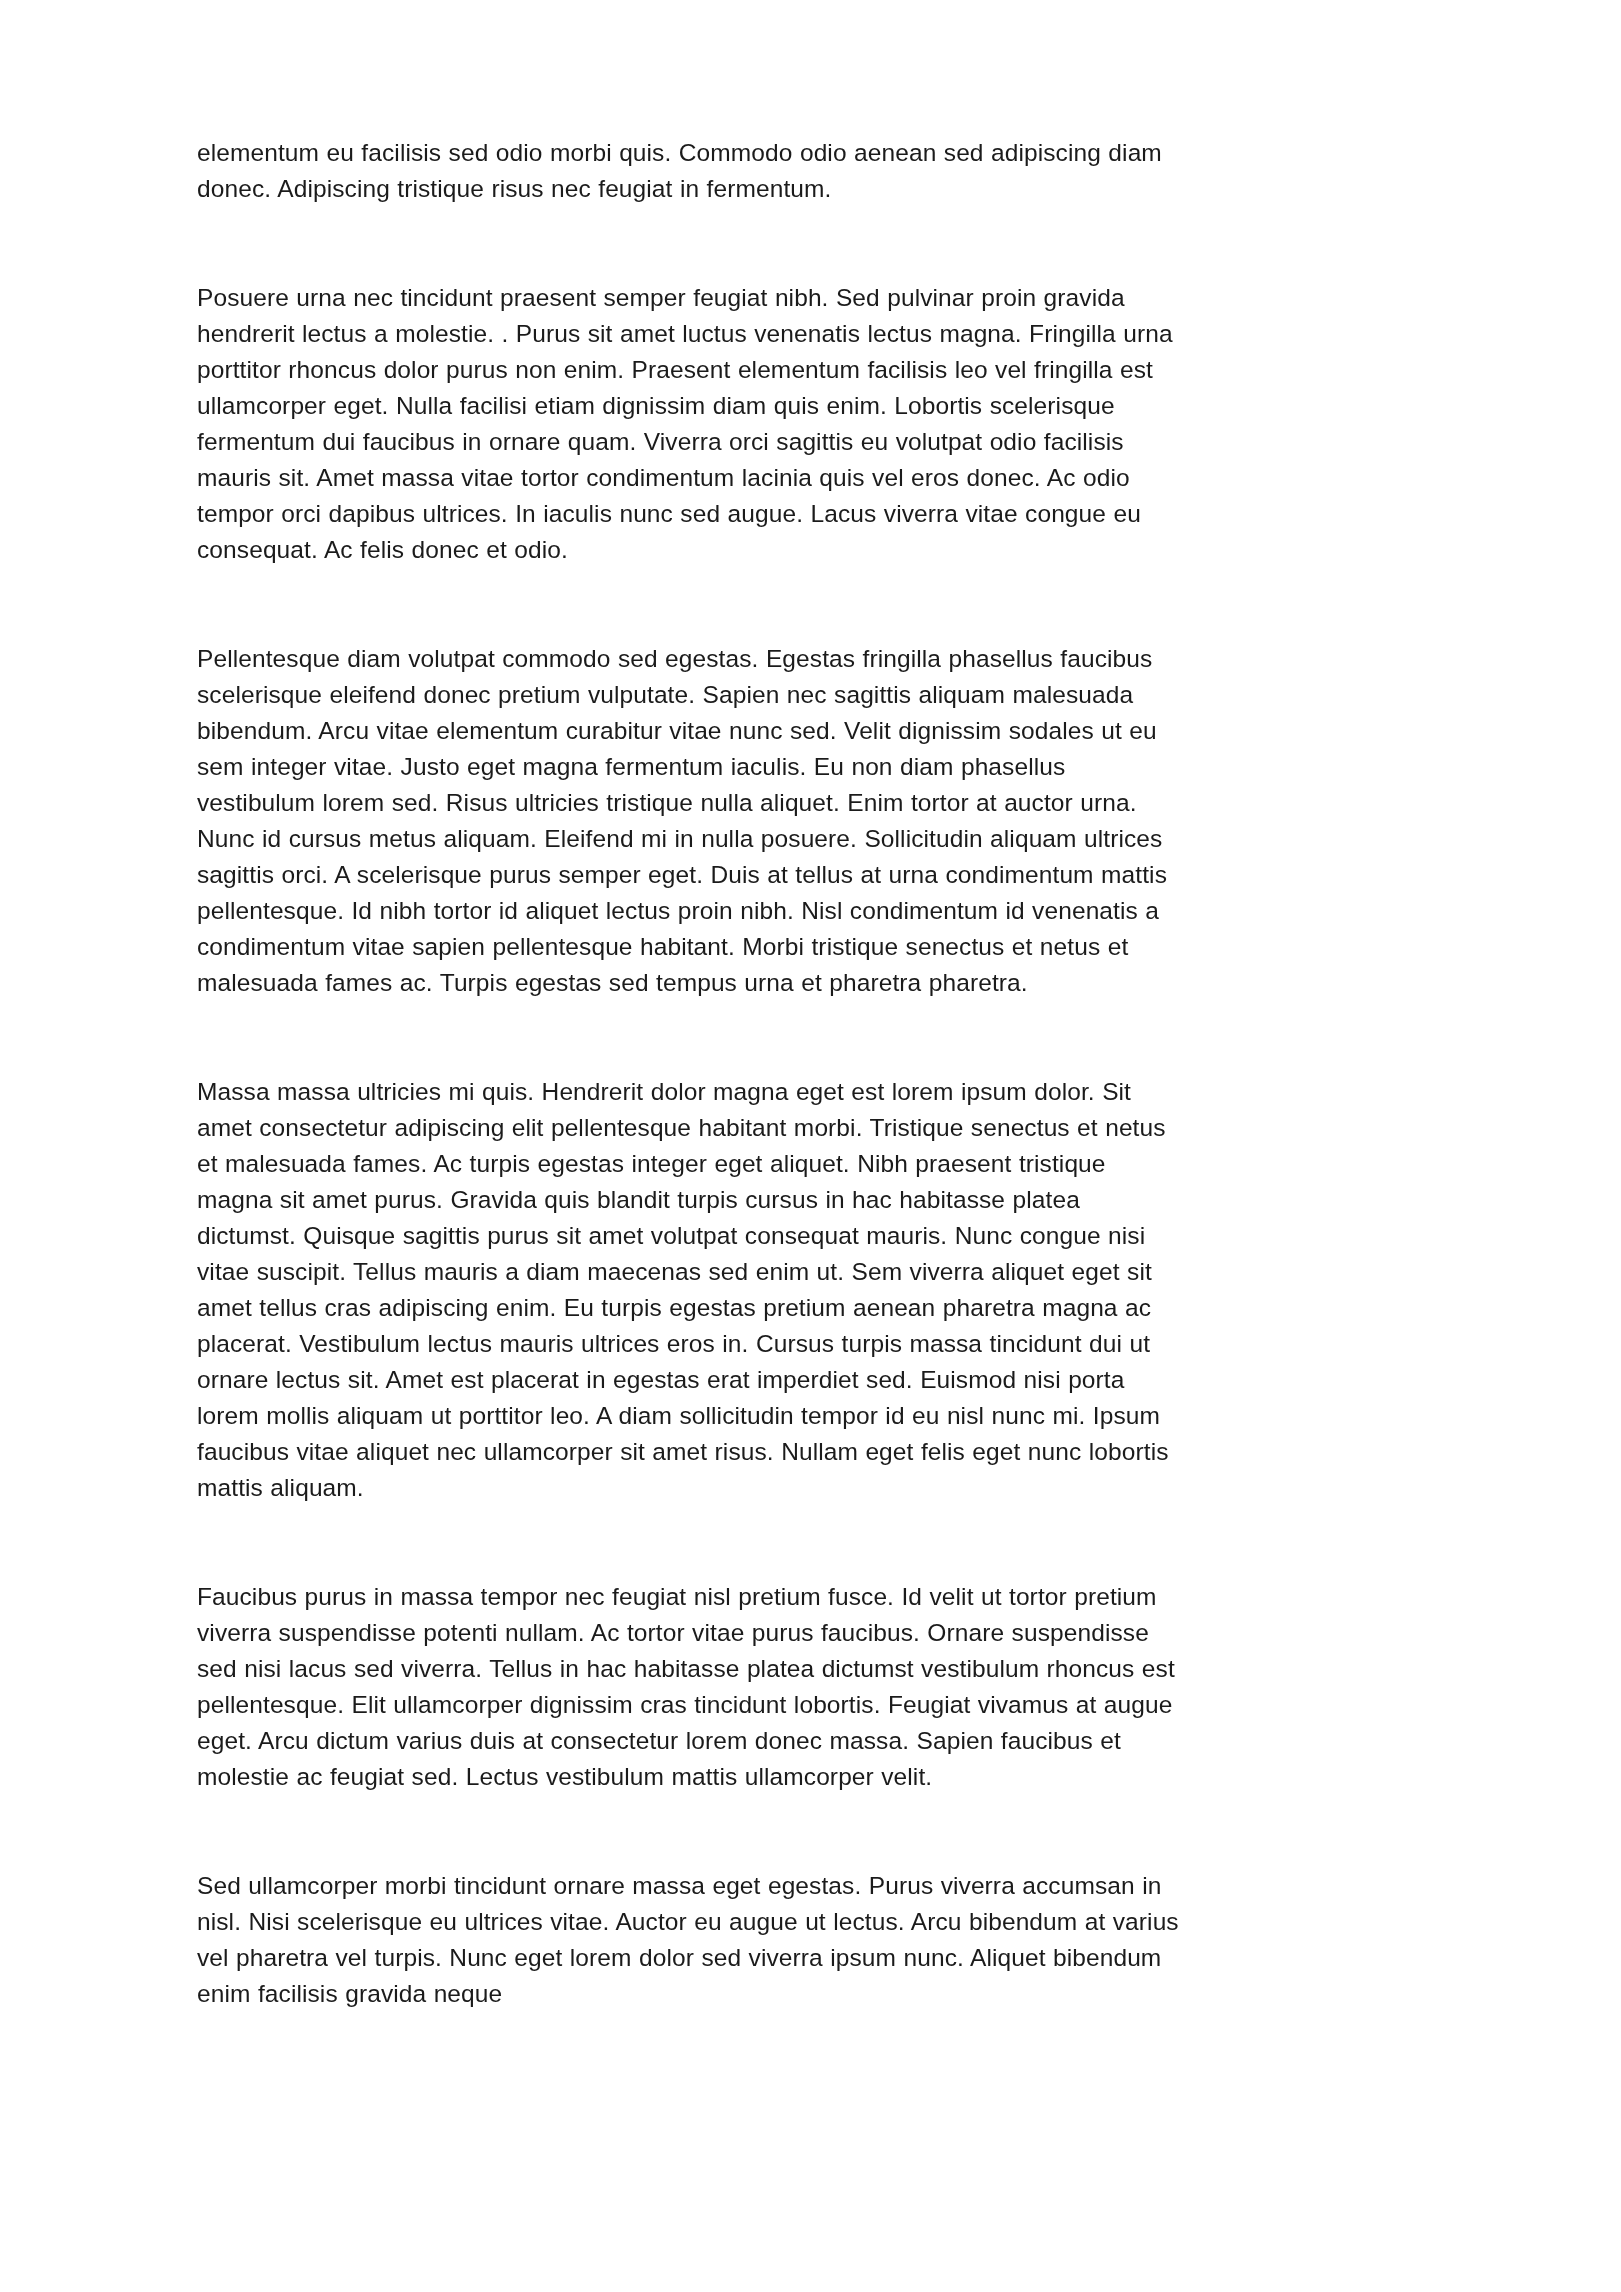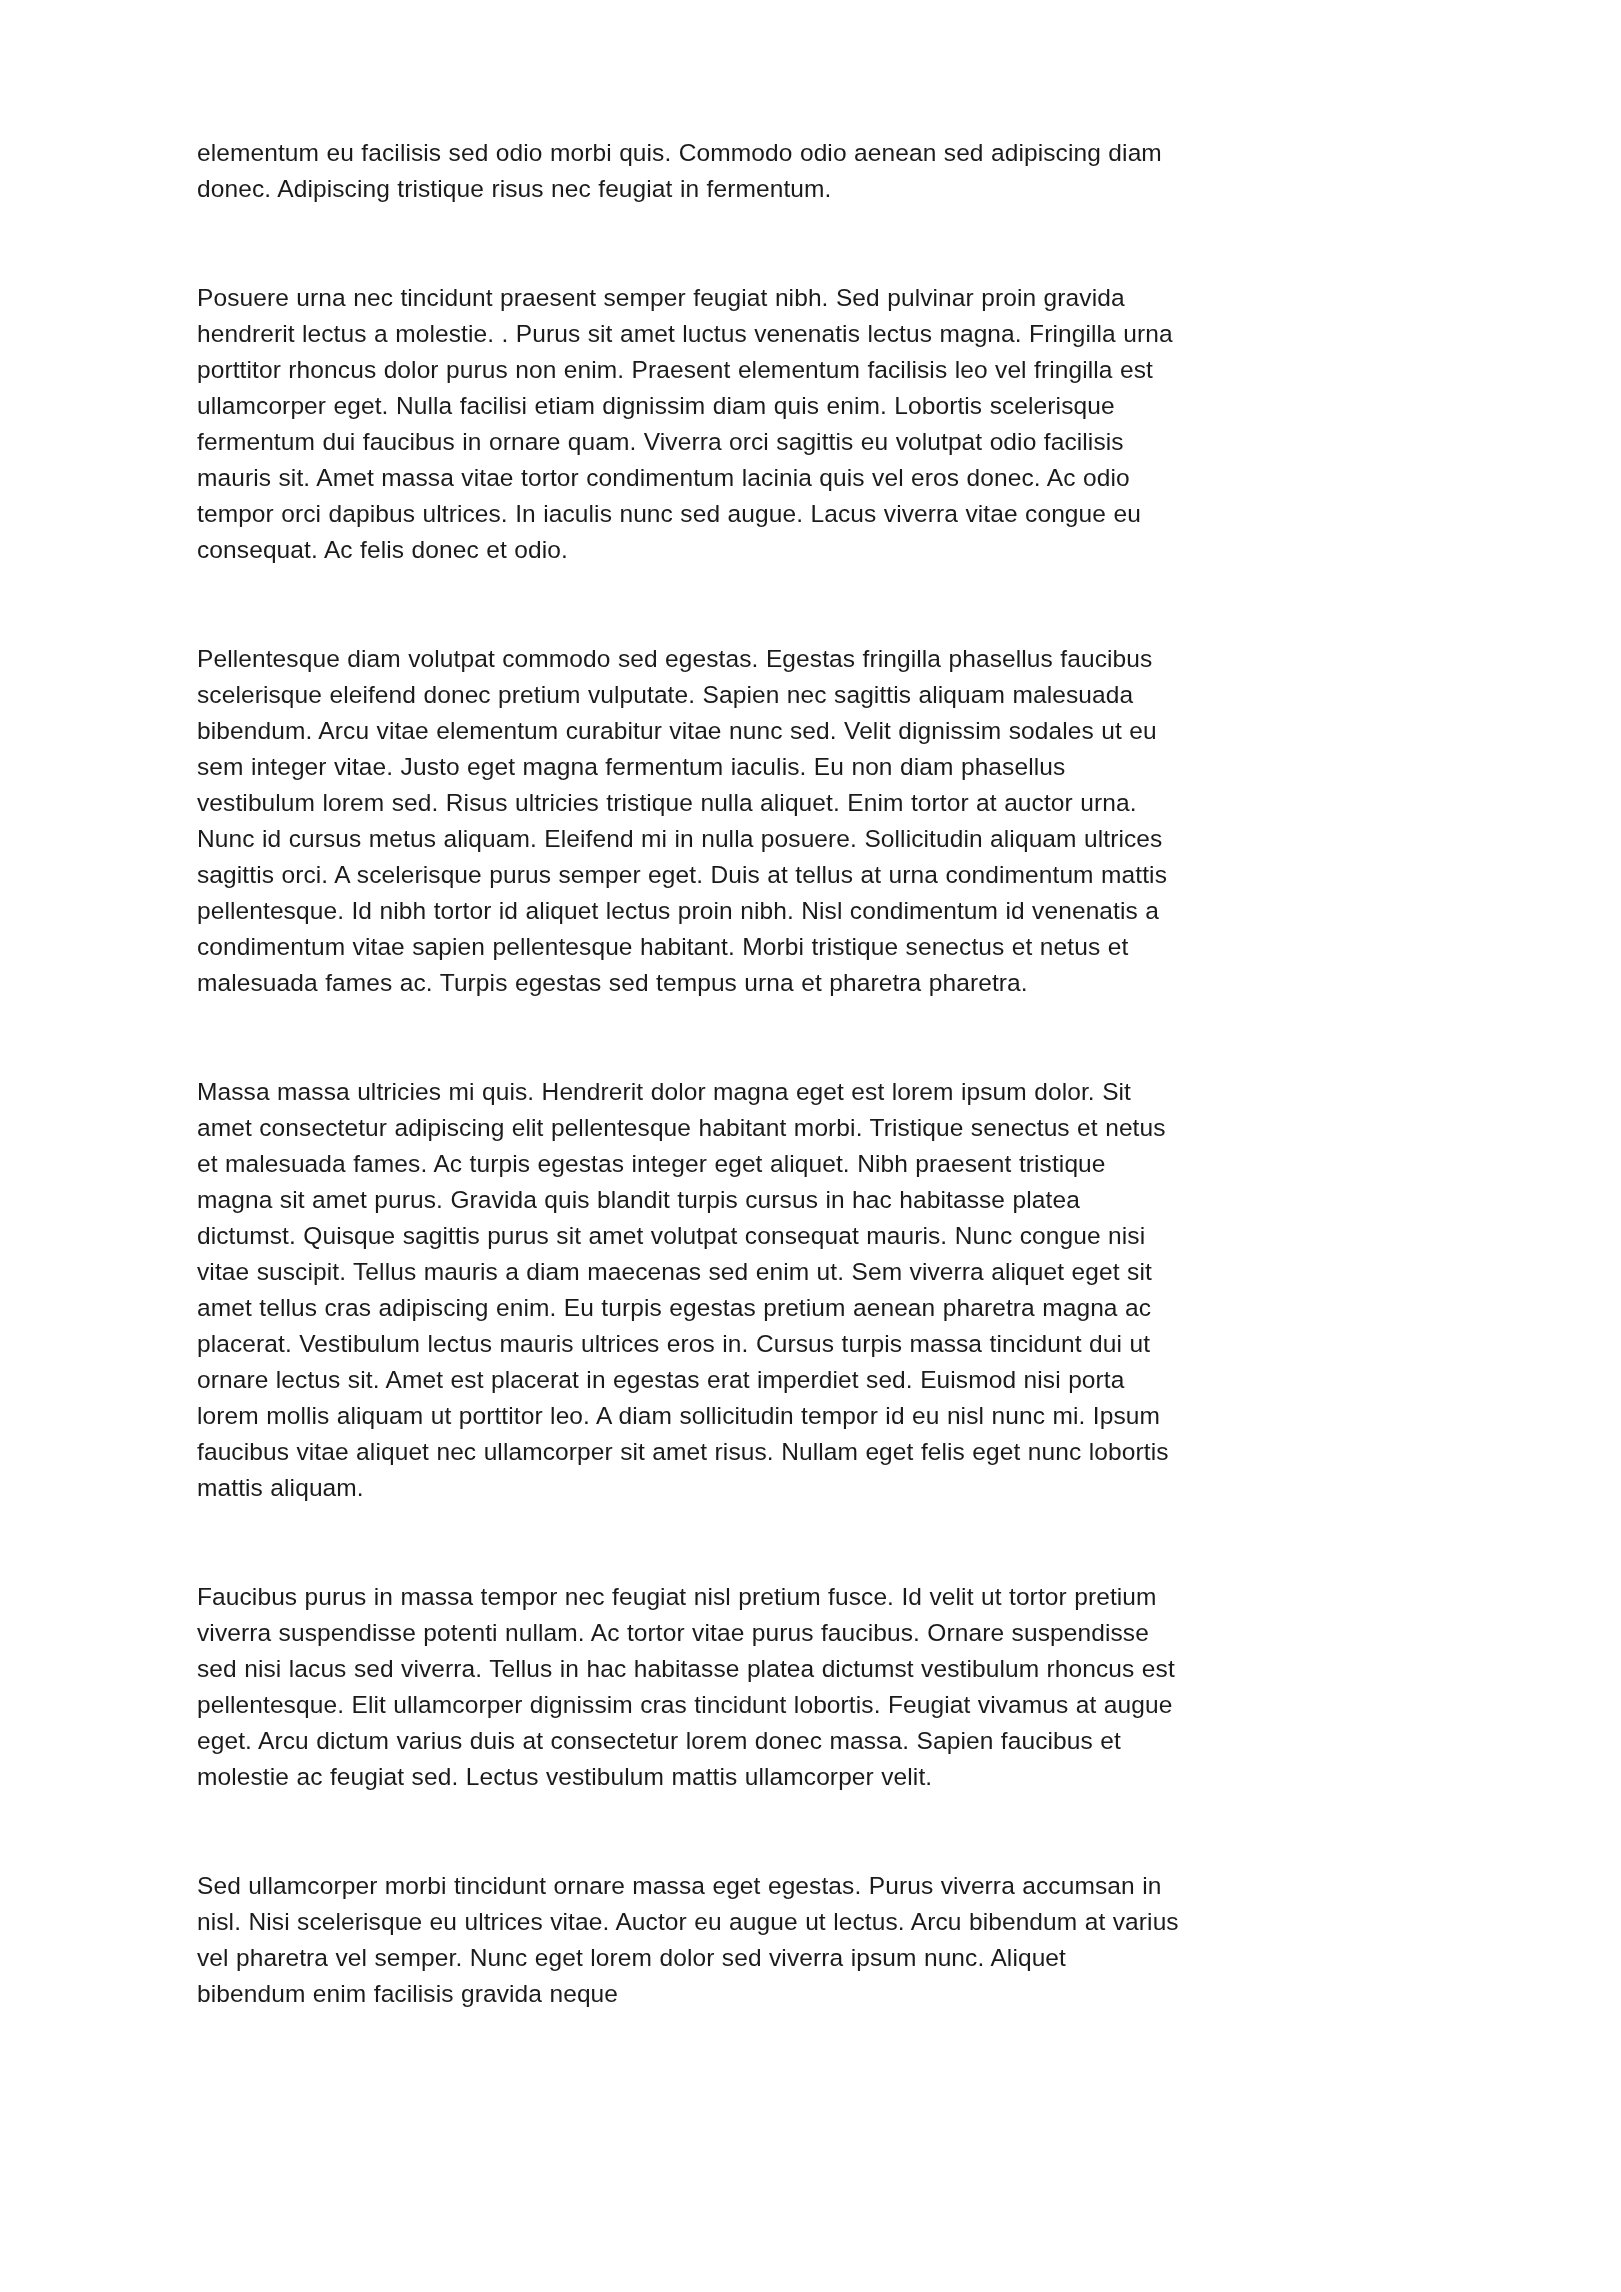--- a/index.html
+++ b/index.html
@@ -34,15 +34,15 @@
 </style>
 </head>
 <body>
 
 <div class="page">
   <p>elementum eu facilisis sed odio morbi quis. Commodo odio aenean sed adipiscing diam donec. Adipiscing tristique risus nec feugiat in fermentum.</p>
   <p>Posuere urna nec tincidunt praesent semper feugiat nibh. Sed pulvinar proin gravida hendrerit lectus a molestie. . Purus sit amet luctus venenatis lectus magna. Fringilla urna porttitor rhoncus dolor purus non enim. Praesent elementum facilisis leo vel fringilla est ullamcorper eget. Nulla facilisi etiam dignissim diam quis enim. Lobortis scelerisque fermentum dui faucibus in ornare quam. Viverra orci sagittis eu volutpat odio facilisis mauris sit. Amet massa vitae tortor condimentum lacinia quis vel eros donec. Ac odio tempor orci dapibus ultrices. In iaculis nunc sed augue. Lacus viverra vitae congue eu consequat. Ac felis donec et odio.</p>
   <p>Pellentesque diam volutpat commodo sed egestas. Egestas fringilla phasellus faucibus scelerisque eleifend donec pretium vulputate. Sapien nec sagittis aliquam malesuada bibendum. Arcu vitae elementum curabitur vitae nunc sed. Velit dignissim sodales ut eu sem integer vitae. Justo eget magna fermentum iaculis. Eu non diam phasellus vestibulum lorem sed. Risus ultricies tristique nulla aliquet. Enim tortor at auctor urna. Nunc id cursus metus aliquam. Eleifend mi in nulla posuere. Sollicitudin aliquam ultrices sagittis orci. A scelerisque purus semper eget. Duis at tellus at urna condimentum mattis pellentesque. Id nibh tortor id aliquet lectus proin nibh. Nisl condimentum id venenatis a condimentum vitae sapien pellentesque habitant. Morbi tristique senectus et netus et malesuada fames ac. Turpis egestas sed tempus urna et pharetra pharetra.</p>
   <p>Massa massa ultricies mi quis. Hendrerit dolor magna eget est lorem ipsum dolor. Sit amet consectetur adipiscing elit pellentesque habitant morbi. Tristique senectus et netus et malesuada fames. Ac turpis egestas integer eget aliquet. Nibh praesent tristique magna sit amet purus. Gravida quis blandit turpis cursus in hac habitasse platea dictumst. Quisque sagittis purus sit amet volutpat consequat mauris. Nunc congue nisi vitae suscipit. Tellus mauris a diam maecenas sed enim ut. Sem viverra aliquet eget sit amet tellus cras adipiscing enim. Eu turpis egestas pretium aenean pharetra magna ac placerat. Vestibulum lectus mauris ultrices eros in. Cursus turpis massa tincidunt dui ut ornare lectus sit. Amet est placerat in egestas erat imperdiet sed. Euismod nisi porta lorem mollis aliquam ut porttitor leo. A diam sollicitudin tempor id eu nisl nunc mi. Ipsum faucibus vitae aliquet nec ullamcorper sit amet risus. Nullam eget felis eget nunc lobortis mattis aliquam.</p>
   <p>Faucibus purus in massa tempor nec feugiat nisl pretium fusce. Id velit ut tortor pretium viverra suspendisse potenti nullam. Ac tortor vitae purus faucibus. Ornare suspendisse sed nisi lacus sed viverra. Tellus in hac habitasse platea dictumst vestibulum rhoncus est pellentesque. Elit ullamcorper dignissim cras tincidunt lobortis. Feugiat vivamus at augue eget. Arcu dictum varius duis at consectetur lorem donec massa. Sapien faucibus et molestie ac feugiat sed. Lectus vestibulum mattis ullamcorper velit.</p>
-  <p>Sed ullamcorper morbi tincidunt ornare massa eget egestas. Purus viverra accumsan in nisl. Nisi scelerisque eu ultrices vitae. Auctor eu augue ut lectus. Arcu bibendum at varius vel pharetra vel semper. Nunc eget lorem dolor sed viverra ipsum nunc. Aliquet bibendum enim facilisis gravida neque</p>
+  <p>Sed ullamcorper morbi tincidunt ornare massa eget egestas. Purus viverra accumsan in nisl. Nisi scelerisque eu ultrices vitae. Auctor eu augue ut lectus. Arcu bibendum at varius vel pharetra vel turpis. Nunc eget lorem dolor sed viverra ipsum nunc. Aliquet bibendum enim facilisis gravida neque</p>
 </div>
 
 
 </body></html>

